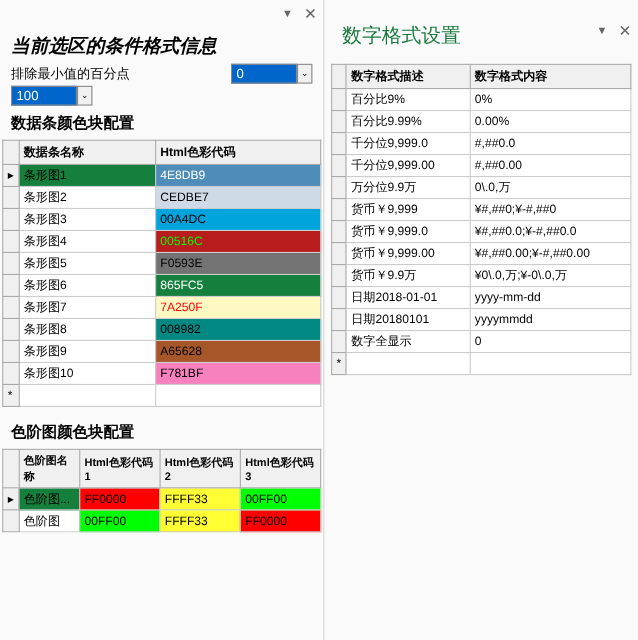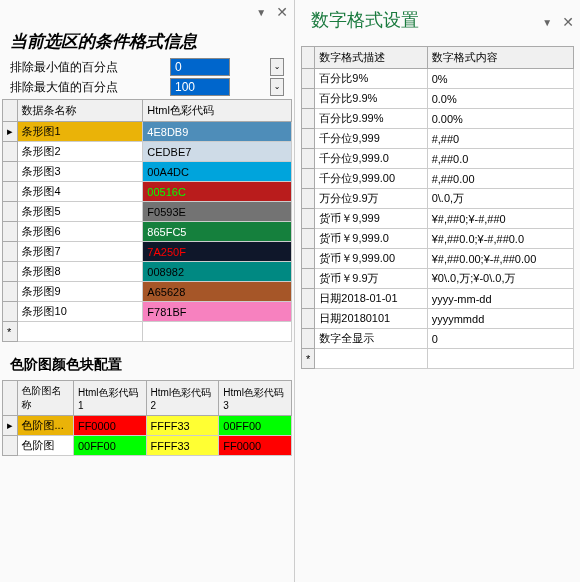--- a/index.html
+++ b/index.html
@@ -5,30 +5,30 @@
 * { box-sizing: border-box; margin: 0; padding: 0; }
 body { font-family: "Microsoft YaHei", Arial, sans-serif; font-size: 12px; background: #f0f0f0; display: flex; width: 580px; height: 582px; overflow: hidden; }
 .panel { background: #fafafa; display: flex; flex-direction: column; }
 .panel-left { width: 295px; border-right: 1px solid #ccc; }
 .panel-right { width: 285px; }
 .panel-header { display: flex; align-items: center; justify-content: flex-end; padding: 4px 6px; gap: 10px; }
 .panel-header .arrow { font-size: 10px; color: #666; cursor: pointer; }
 .panel-header .close { font-size: 14px; color: #666; cursor: pointer; font-weight: 300; }
 .section-title { font-weight: bold; font-size: 14px; padding: 6px 10px 4px; color: #000; }
 .section-title.big { font-size: 17px; font-style: italic; }
-.panel-title { font-size: 18px; color: #1a7a3e; padding: 4px 10px 8px; font-weight: normal; }
-.outlier-row { display: flex; align-items: center; padding: 1px 10px; gap: 40px; }
+.panel-title { font-size: 18px; color: #1a7a3e; padding: 4px 10px 8px; font-weight: normal; margin-top: 12px; }
+.outlier-row { display: flex; align-items: center; padding: 1px 10px; }
 .outlier-label { flex: 1; font-size: 12px; }
 .outlier-input { width: 60px; height: 18px; background: #0066cc; color: #fff; border: 1px solid #888; padding: 0 4px; font-size: 12px; }
 .outlier-spin { width: 14px; height: 18px; border: 1px solid #888; background: #f0f0f0; font-size: 8px; text-align: center; line-height: 16px; cursor: pointer; }
 .table { border-collapse: collapse; width: calc(100% - 4px); margin: 2px 2px 0; background: #fff; }
-.table th { background: #f0f0f0; border: 1px solid #aaa; padding: 3px 4px; font-weight: normal; font-size: 11px; text-align: left; }
+.table th { background: #f0f0f0; border: 1px solid #aaa; padding: 3px 4px; font-weight: bold; font-size: 11px; text-align: left; }
 .table td { border: 1px solid #ccc; padding: 2px 4px; font-size: 11px; height: 20px; }
 .table .rowhead { width: 12px; background: #f0f0f0; border: 1px solid #aaa; }
-.table .sel { background: #eab308; }
+.table .sel { background: #15803d; }
 .colorcell { color: #000; }
 .table-wrap { overflow: hidden; }
 .gradient-table th { font-size: 10px; }
 .right-wrap { padding: 0 4px; }
 </style>
 </head>
 <body>
 
 <div class="panel panel-left">
   <div class="panel-header">
@@ -36,25 +36,25 @@
     <span class="close">✕</span>
   </div>
   <div class="section-title big">当前选区的条件格式信息</div>
 
   <div class="outlier-row">
     <span class="outlier-label">排除最小值的百分点</span>
     <input class="outlier-input" value="0" style="">
     <span class="outlier-spin">⌄</span>
   </div>
   <div class="outlier-row">
-    <span class="outlier-label">排除最大值的百分点</span>
     <input class="outlier-input" value="100" style="">
     <span class="outlier-spin">⌄</span>
   </div>
 
+  <div class="section-title">数据条颜色块配置</div>
   <div class="table-wrap">
     <table class="table">
       <tbody>
           <tr>
         <th class="rowhead"></th>
         <th>数据条名称</th>
         <th>Html色彩代码</th>
       </tr>
       </tbody>
         <tbody id="databar-body">
@@ -84,21 +84,21 @@
     <td class="colorcell" style="background:#737373;color:#000">F0593E</td>
           </tr>
           <tr>
             <td class="rowhead"></td>
     <td class="">条形图6</td>
     <td class="colorcell" style="background:#15803d;color:#fff">865FC5</td>
           </tr>
           <tr>
             <td class="rowhead"></td>
     <td class="">条形图7</td>
-    <td class="colorcell" style="background:#0f172a;color:#f00">7A250F</td>
+    <td class="colorcell" style="background:#fef9c3;color:#f00">7A250F</td>
           </tr>
           <tr>
             <td class="rowhead"></td>
     <td class="">条形图8</td>
     <td class="colorcell" style="background:#008982;color:#000">008982</td>
           </tr>
           <tr>
             <td class="rowhead"></td>
     <td class="">条形图9</td>
     <td class="colorcell" style="background:#A65628;color:#000">A65628</td>
@@ -169,35 +169,25 @@
       </tr>
       </tbody>
         <tbody id="format-body">
           <tr>
             <td class="rowhead"></td>
     <td>百分比9%</td>
     <td>0%</td>
           </tr>
           <tr>
             <td class="rowhead"></td>
-    <td>百分比9.9%</td>
-    <td>0.0%</td>
-          </tr>
-          <tr>
-            <td class="rowhead"></td>
     <td>百分比9.99%</td>
     <td>0.00%</td>
           </tr>
           <tr>
             <td class="rowhead"></td>
-    <td>千分位9,999</td>
-    <td>#,##0</td>
-          </tr>
-          <tr>
-            <td class="rowhead"></td>
     <td>千分位9,999.0</td>
     <td>#,##0.0</td>
           </tr>
           <tr>
             <td class="rowhead"></td>
     <td>千分位9,999.00</td>
     <td>#,##0.00</td>
           </tr>
           <tr>
             <td class="rowhead"></td>

